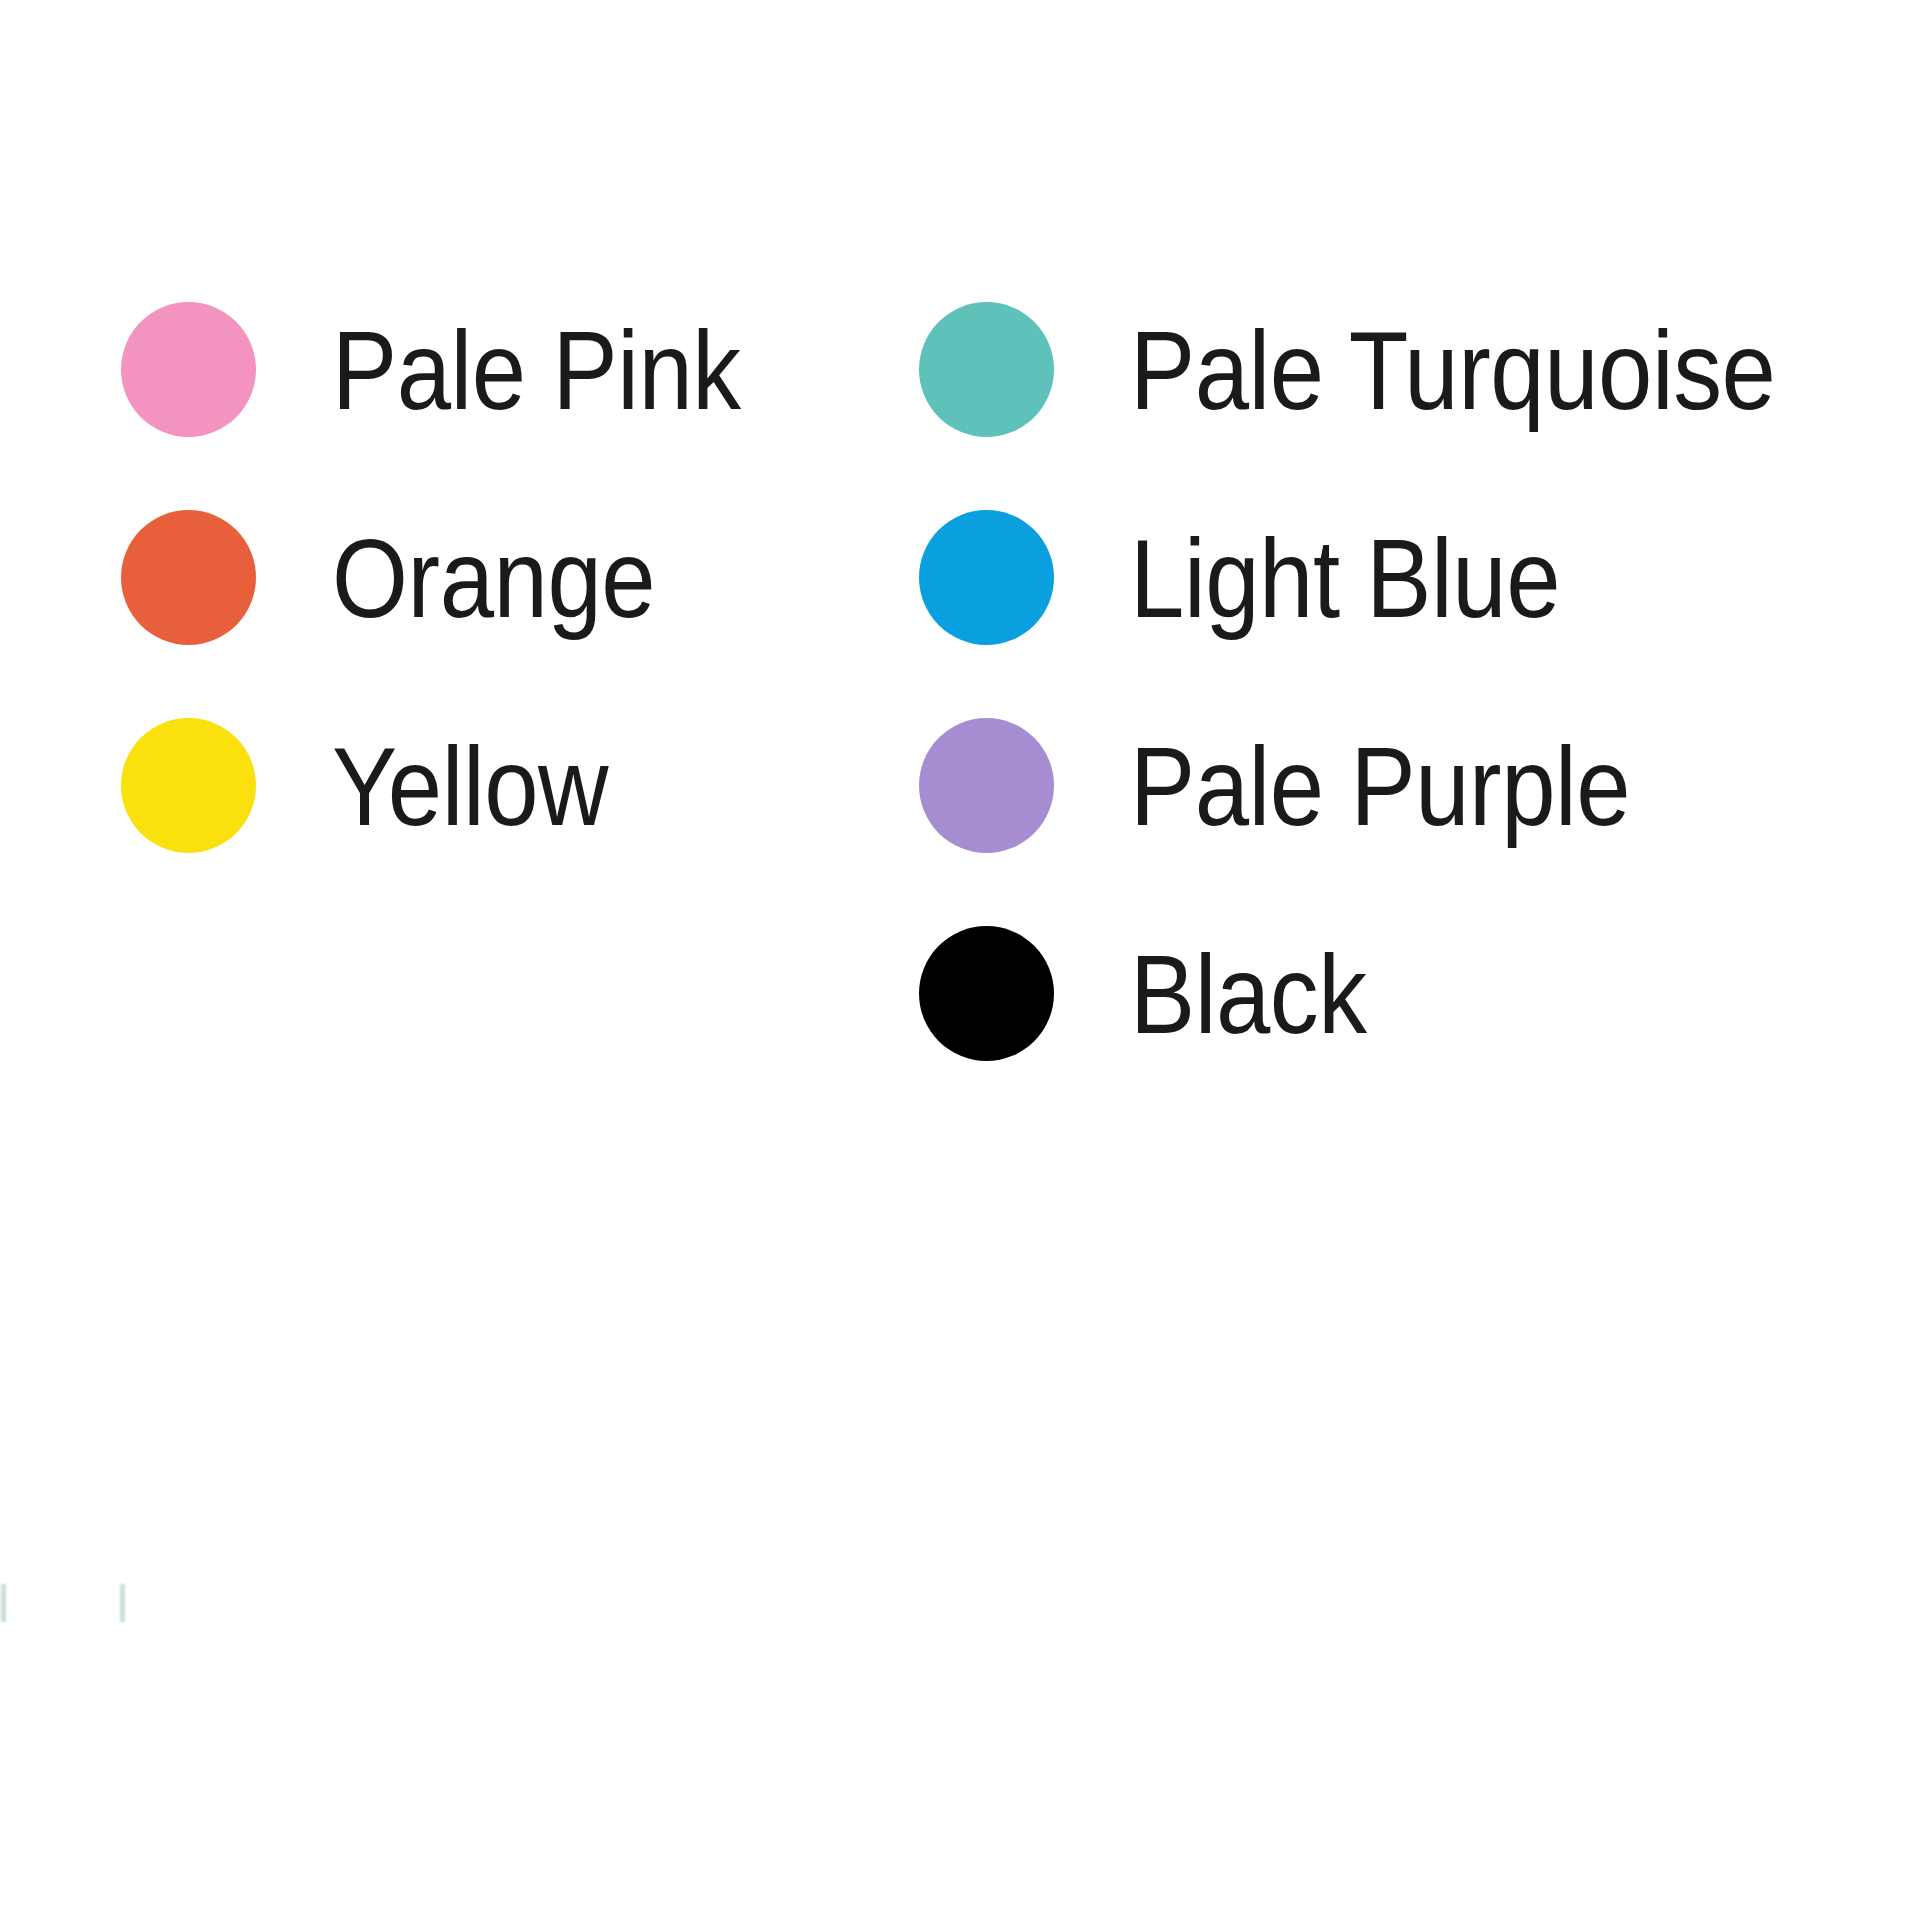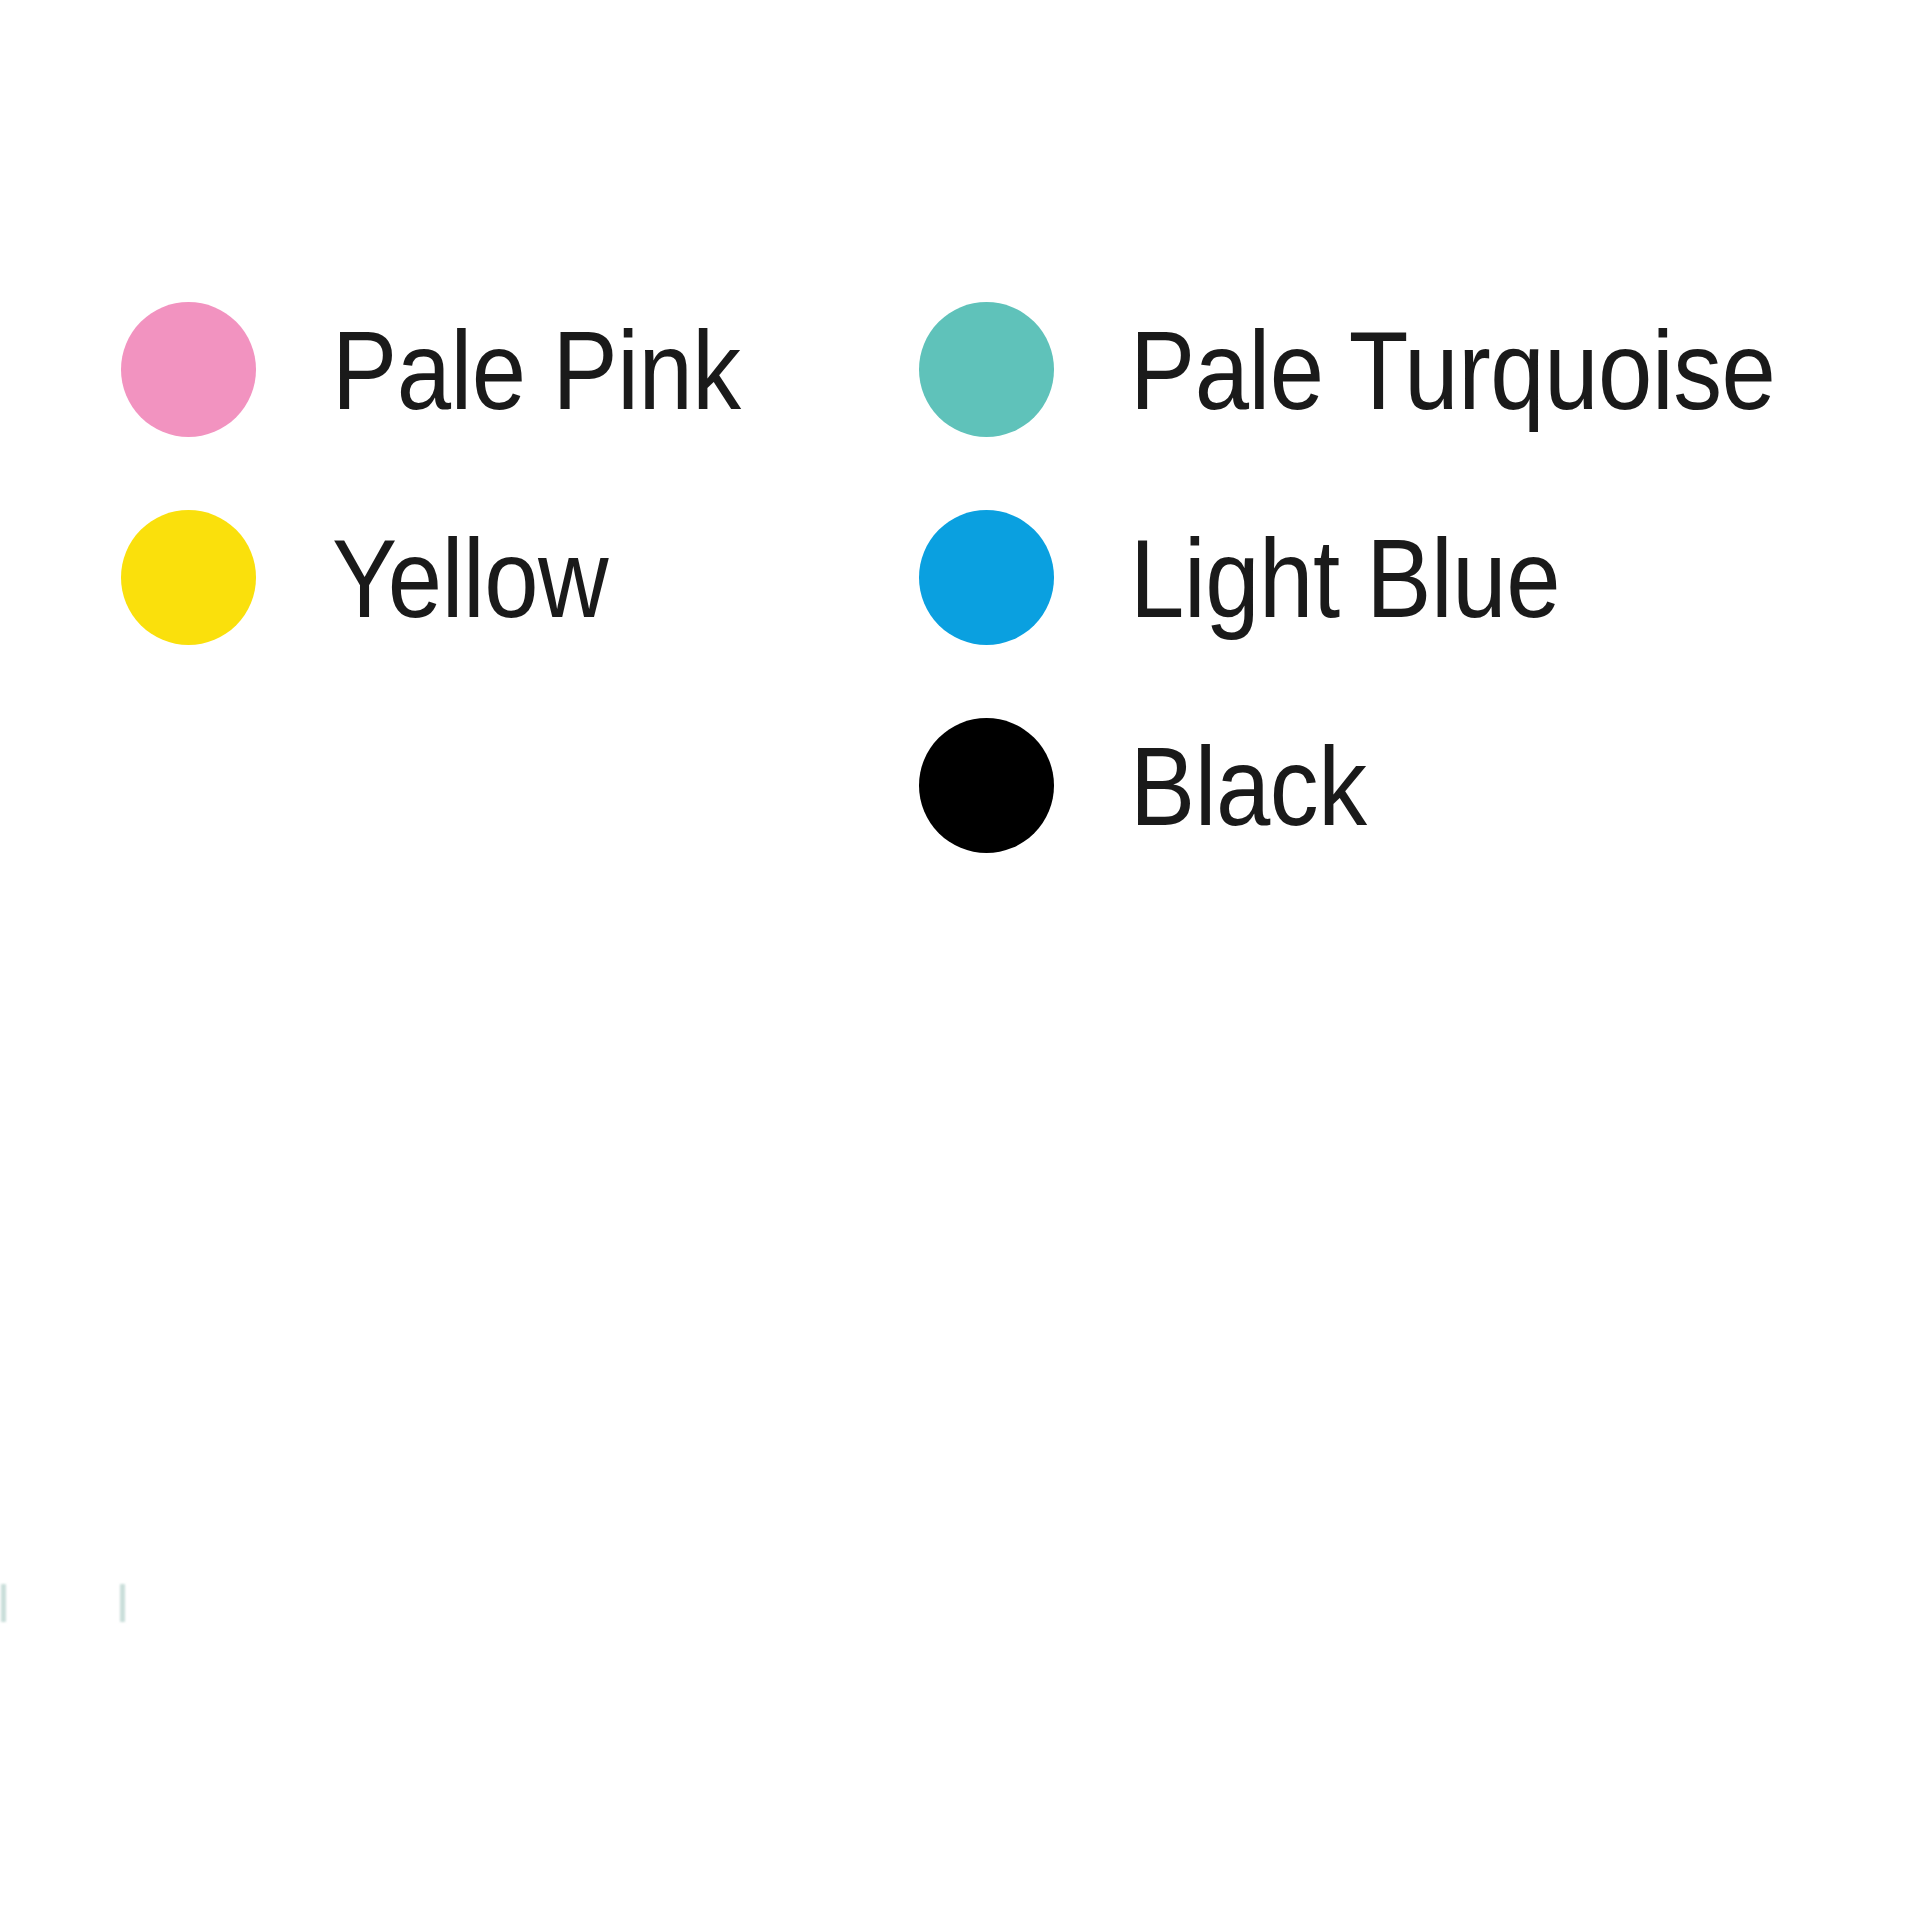--- a/index.html
+++ b/index.html
@@ -78,40 +78,48 @@
 <div id="legend-canvas" style="background: rgb(255, 255, 255);">
 
   <div class="legend-column" id="legend-column-left">
 
     <div class="legend-item">
       <span class="swatch" style="background-color: rgb(242, 147, 192);"></span>
       <span class="legend-label" style="color: rgb(26, 26, 26);">Pale Pink</span>
     </div>
 
 
+    <div class="legend-item">
+      <span class="swatch" style="background-color: rgb(232, 96, 59);"></span>
+      <span class="legend-label" style="color: rgb(26, 26, 26);">Orange</span>
+    </div>
 
     <div class="legend-item">
       <span class="swatch" style="background-color: rgb(250, 224, 12);"></span>
       <span class="legend-label" style="color: rgb(26, 26, 26);">Yellow</span>
     </div>
 
   </div>
 
   <div class="legend-column" id="legend-column-right">
 
     <div class="legend-item">
       <span class="swatch" style="background-color: rgb(95, 194, 186);"></span>
       <span class="legend-label" style="color: rgb(26, 26, 26);">Pale Turquoise</span>
     </div>
 
     <div class="legend-item">
       <span class="swatch" style="background-color: rgb(10, 160, 224);"></span>
       <span class="legend-label" style="color: rgb(26, 26, 26);">Light Blue</span>
     </div>
 
+    <div class="legend-item">
+      <span class="swatch" style="background-color: rgb(166, 141, 210);"></span>
+      <span class="legend-label" style="color: rgb(26, 26, 26);">Pale Purple</span>
+    </div>
 
     <div class="legend-item">
       <span class="swatch" style="background-color: rgb(0, 0, 0);"></span>
       <span class="legend-label" style="color: rgb(26, 26, 26);">Black</span>
     </div>
 
   </div>
 
   <span class="artifact-tick" id="artifact-tick-1" style="background: rgb(159, 196, 189);"></span>
   <span class="artifact-tick" id="artifact-tick-2" style="background: rgb(159, 196, 189);"></span>

